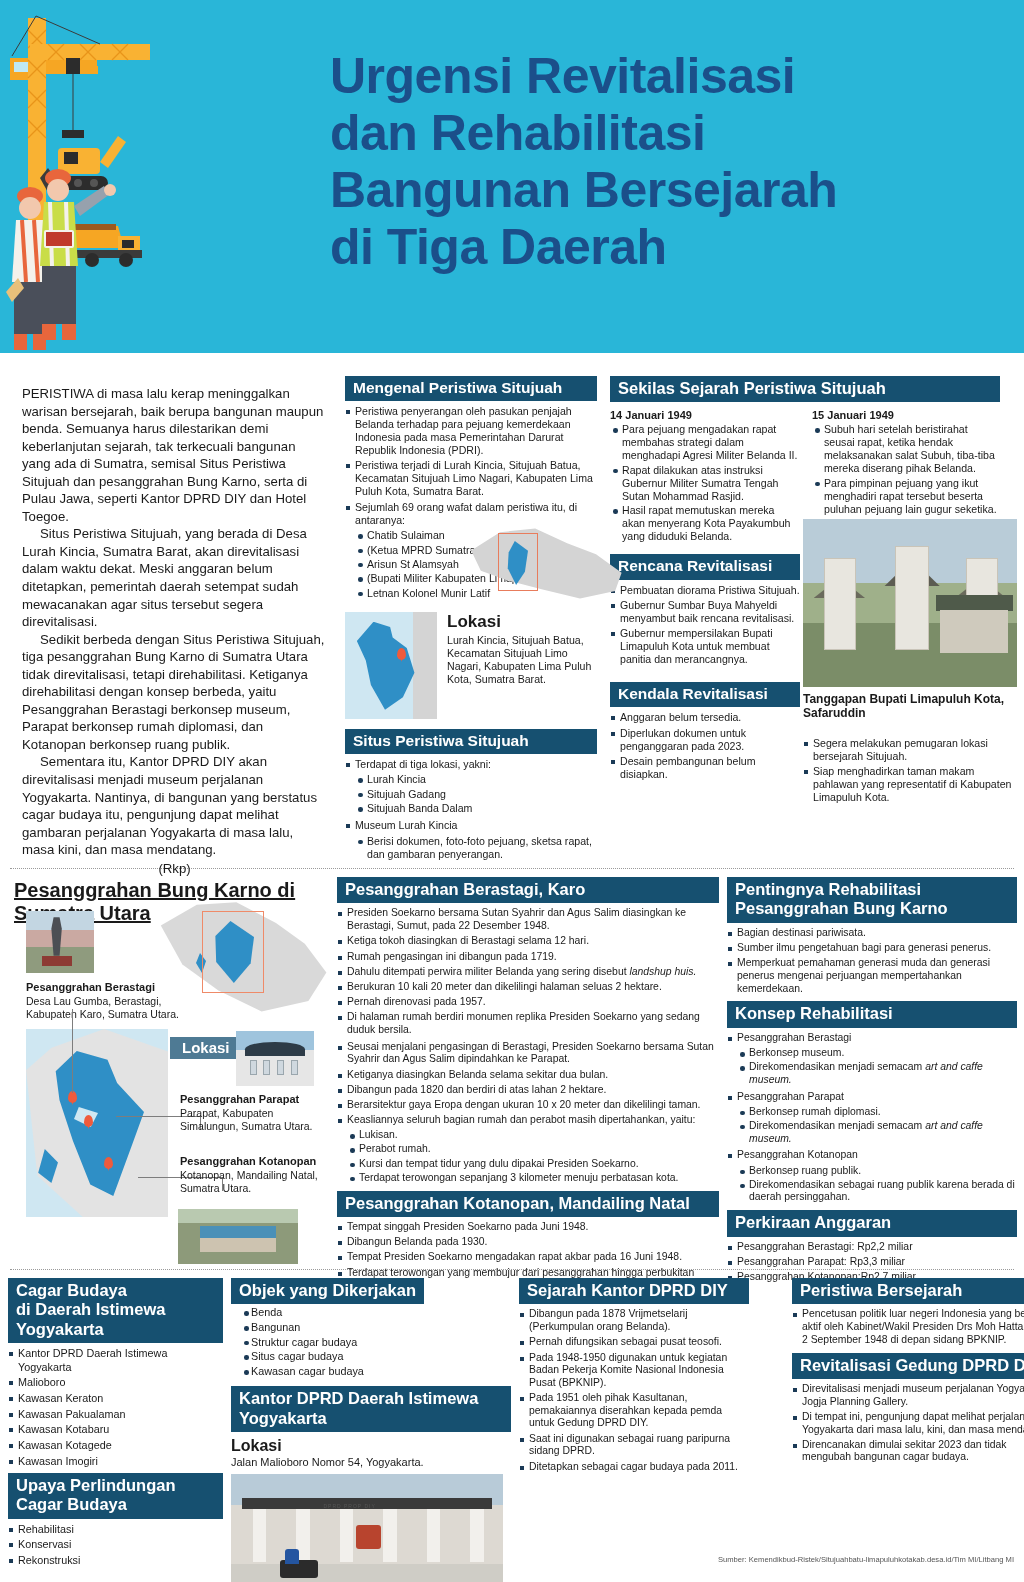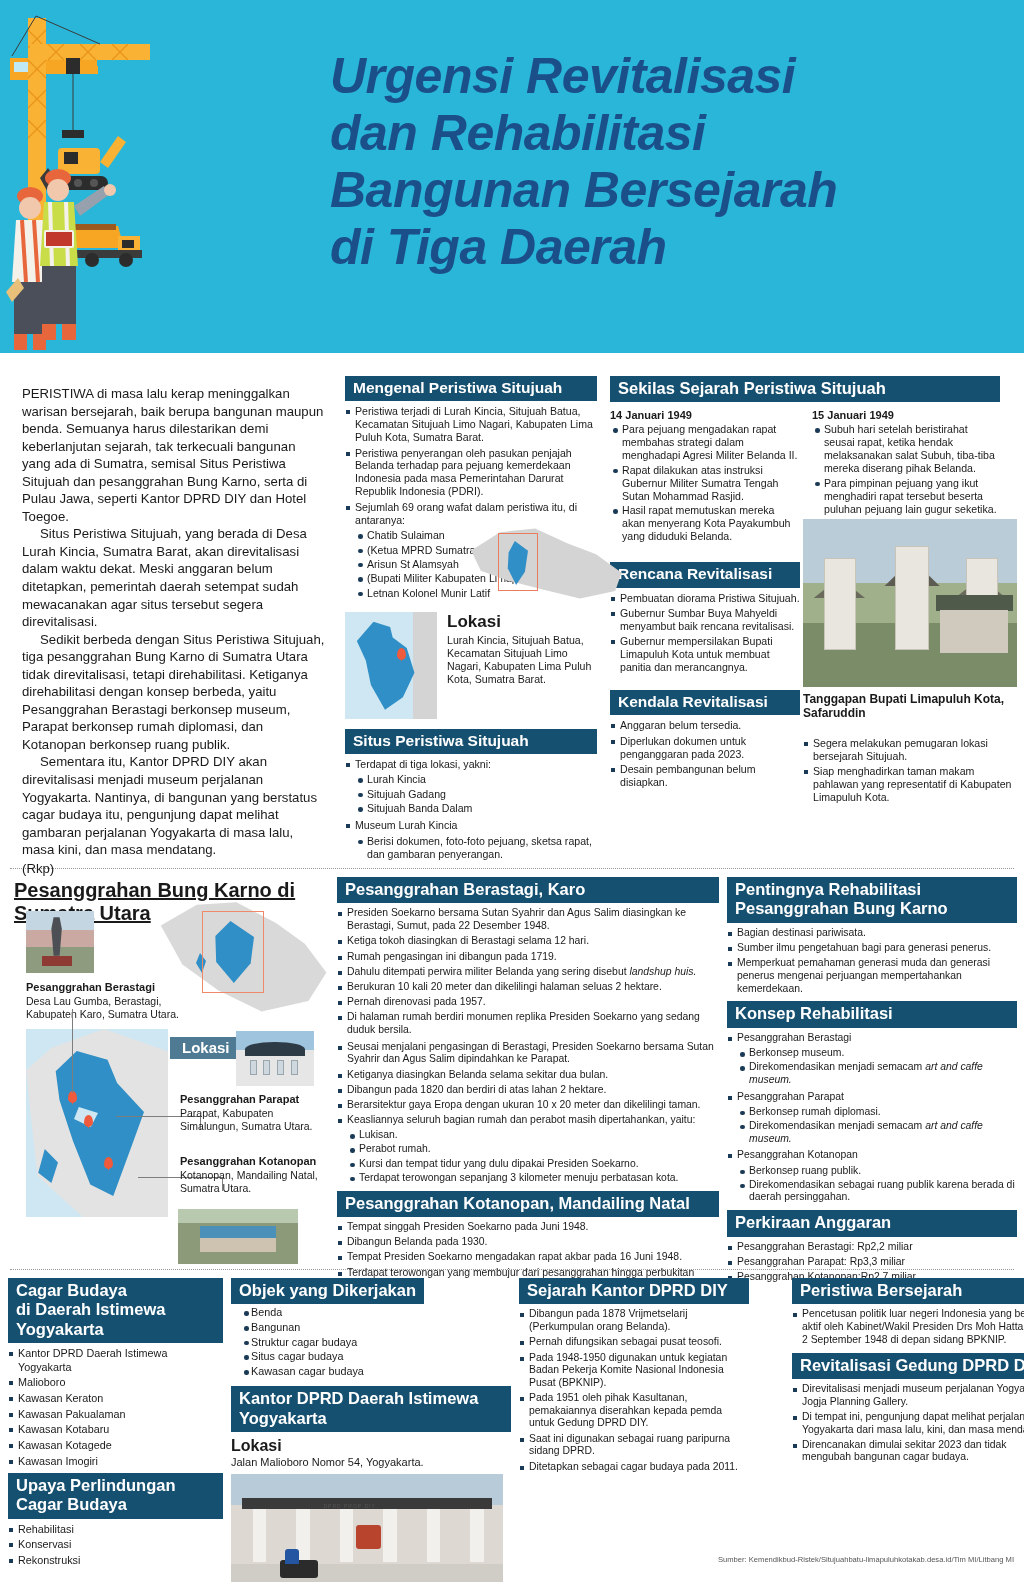--- a/index.html
+++ b/index.html
@@ -22,21 +22,21 @@
   .header-title {
     position: absolute;
     left: 330px; top: 48px;
     width: 660px;
     font-size: 50px;
     line-height: 1.14;
     font-weight: bold;
     color: #1b4f8a;
     letter-spacing: -0.5px;
   }
-  .header-title .ln { display: block; font-style: italic; }
+  .header-title .ln { display: block; }
   .header-art { position: absolute; left: 0; top: 0; width: 330px; height: 371px; }
   .white-strip { position: absolute; left:0; bottom:0; width:1024px; height:18px; background:#fff; }
 
   
   .bar {
     background: #165070;
     color: #ffffff;
     font-weight: bold;
     padding: 3px 8px 4px 8px;
     line-height: 1.18;
@@ -77,21 +77,21 @@
   .dotline { border-top: 1px dotted #9a9a9a; }
 
   
   .sec1 { position: relative; width: 1024px; height: 497px; }
   .col-intro {
     position: absolute; left: 22px; top: 14px; width: 305px;
     font-size: 13.2px; line-height: 1.33; text-align: left;
   }
   .col-intro p { text-indent: 18px; margin-bottom: 0px; }
   .col-intro p.first { text-indent: 0; }
-  .credit { margin-top: 1px; }
+  .credit { margin-top: 1px; text-align: center; }
 
   .col-mid { position: absolute; left: 345px; top: 5px; width: 252px; font-size: 10.6px; }
   .col-right { position: absolute; left: 610px; top: 5px; width: 390px; font-size: 10.6px; }
 
   .date-h { font-weight: bold; font-size: 11px; margin-bottom: 2px; }
 
   .two-col { display: flex; gap: 14px; }
   .two-col > div { flex: 1; }
 
   .lokasi-row { display: flex; gap: 10px; margin-top: 12px; align-items: flex-start; }
@@ -317,22 +317,22 @@
     <p class="first">PERISTIWA di masa lalu kerap meninggalkan warisan bersejarah, baik berupa bangunan maupun benda. Semuanya harus dilestarikan demi keberlanjutan sejarah, tak terkecuali bangunan yang ada di Sumatra, semisal Situs Peristiwa Situjuah dan pesanggrahan Bung Karno, serta di Pulau Jawa, seperti Kantor DPRD DIY dan Hotel Toegoe.</p>
     <p>Situs Peristiwa Situjuah, yang berada di Desa Lurah Kincia, Sumatra Barat, akan direvitalisasi dalam waktu dekat. Meski anggaran belum ditetapkan, pemerintah daerah setempat sudah mewacanakan agar situs tersebut segera direvitalisasi.</p>
     <p>Sedikit berbeda dengan Situs Peristiwa Situjuah, tiga pesanggrahan Bung Karno di Sumatra Utara tidak direvitalisasi, tetapi direhabilitasi. Ketiganya direhabilitasi dengan konsep berbeda, yaitu Pesanggrahan Berastagi berkonsep museum, Parapat berkonsep rumah diplomasi, dan Kotanopan berkonsep ruang publik.</p>
     <p>Sementara itu, Kantor DPRD DIY akan direvitalisasi menjadi museum perjalanan Yogyakarta. Nantinya, di bangunan yang berstatus cagar budaya itu, pengunjung dapat melihat gambaran perjalanan Yogyakarta di masa lalu, masa kini, dan masa mendatang.</p>
     <div class="credit">(Rkp)</div>
   </div>
 
   <div class="col-mid">
     <div class="bar md">Mengenal Peristiwa Situjuah</div>
     <ul class="b">
+      <li>Peristiwa penyerangan oleh pasukan penjajah Belanda terhadap para pejuang kemerdekaan Indonesia pada masa Pemerintahan Darurat Republik Indonesia (PDRI).</li>
       <li>Peristiwa terjadi di Lurah Kincia, Situjuah Batua, Kecamatan Situjuah Limo Nagari, Kabupaten Lima Puluh Kota, Sumatra Barat.</li>
-      <li>Peristiwa penyerangan oleh pasukan penjajah Belanda terhadap para pejuang kemerdekaan Indonesia pada masa Pemerintahan Darurat Republik Indonesia (PDRI).</li>
       <li>Sejumlah 69 orang wafat dalam peristiwa itu, di antaranya:</li>
     </ul>
     <ul class="b2">
       <li>Chatib Sulaiman</li>
       <li style="list-style:none">
         <span>(Ketua MPRD Sumatra Barat)</span>
       </li>
       <li>Arisun St Alamsyah</li>
       <li style="list-style:none">
         <span>(Bupati Militer Kabupaten Limapuluh Kota)</span>
@@ -382,21 +382,21 @@
       </div>
       <div>
         <div class="date-h">15 Januari 1949</div>
         <ul class="b2" style="margin-left:2px">
           <li>Subuh hari setelah beristirahat seusai rapat, ketika hendak melaksanakan salat Subuh, tiba-tiba mereka diserang pihak Belanda.</li>
           <li>Para pimpinan pejuang yang ikut menghadiri rapat tersebut beserta puluhan pejuang lain gugur seketika.</li>
         </ul>
       </div>
     </div>
 
-    <div style="width:190px; margin-top:18px">
+    <div style="width:190px; margin-top:10px">
       <div class="bar md">Rencana Revitalisasi</div>
       <ul class="b">
         <li>Pembuatan diorama Pristiwa Situjuah.</li>
         <li>Gubernur Sumbar Buya Mahyeldi menyambut baik rencana revitalisasi.</li>
         <li>Gubernur mempersilakan Bupati Limapuluh Kota untuk membuat panitia dan merancangnya.</li>
       </ul>
     </div>
 
     <div style="width:190px; margin-top:16px">
       <div class="bar md">Kendala Revitalisasi</div>

